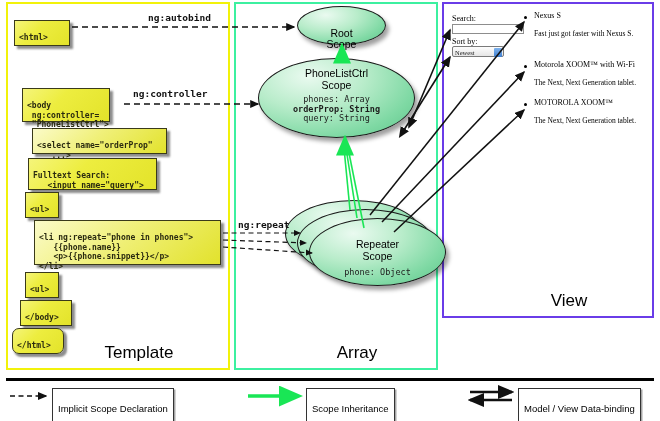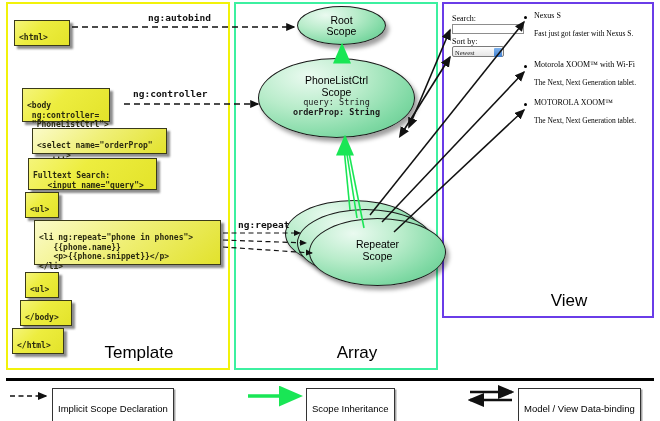--- a/index.html
+++ b/index.html
@@ -94,39 +94,41 @@
 
   <div class="code lit" style="left:34px;top:220px;width:187px;height:45px;">&lt;li ng:repeat="phone in phones"&gt;
    {{phone.name}}
    &lt;p&gt;{{phone.snippet}}&lt;/p&gt;
 &lt;/li&gt;</div>
 
   <div class="code" style="left:25px;top:272px;width:34px;height:15px;">&lt;ul&gt;</div>
 
   <div class="code" style="left:20px;top:300px;width:52px;height:15px;">&lt;/body&gt;</div>
 
-  <div class="code" style="left:12px;top:328px;width:52px;height:26px;">&lt;/html&gt;</div>
+  <div class="code" style="left:12px;top:328px;width:52px;height:26px;border-radius:7px;">&lt;/html&gt;</div>
 
   <div class="ellipse" style="left:297px;top:6px;width:89px;height:39px;">
-    <div class="ell-title" style="font-size:10.5px;line-height:11px;margin-top:8px;">Root</div>
+    <div class="ell-title" style="font-size:10.5px;line-height:11px;margin-top:21px;">Root</div>
     <div class="ell-title" style="font-size:10.5px;line-height:11px;">Scope</div>
   </div>
 
   <div class="ellipse" style="left:258px;top:58px;width:157px;height:80px;">
-    <div class="ell-title" style="font-size:10.5px;line-height:11.5px;margin-top:16px;">PhoneListCtrl</div>
+    <div class="ell-title" style="font-size:10.5px;line-height:11.5px;margin-top:9px;">PhoneListCtrl</div>
     <div class="ell-title" style="font-size:10.5px;line-height:11.5px;">Scope</div>
+    <div class="ell-props" style="font-size:8.5px;line-height:9.5px;margin-top:4px;">phones: Array</div>
+    <div class="ell-props" style="font-size:8.5px;line-height:9.5px;font-weight:bold;">orderProp: String</div>
     <div class="ell-props" style="font-size:8.5px;line-height:9.5px;">query: String</div>
-    <div class="ell-props" style="font-size:8.5px;line-height:9.5px;font-weight:bold;">orderProp: String</div>
   </div>
 
   <div class="ellipse" style="left:285px;top:200px;width:137px;height:68px;"></div>
   <div class="ellipse" style="left:297px;top:209px;width:137px;height:68px;"></div>
   <div class="ellipse" style="left:309px;top:218px;width:137px;height:68px;">
     <div class="ell-title" style="font-size:10.5px;line-height:11.5px;margin-top:20px;">Repeater</div>
     <div class="ell-title" style="font-size:10.5px;line-height:11.5px;">Scope</div>
+    <div class="ell-props" style="font-size:8.5px;line-height:9.5px;margin-top:6px;">phone: Object</div>
   </div>
 
   <div class="v-label" style="left:452px;top:14px;">Search:</div>
   <input class="v-input" style="left: 452px; top: 24px; width: 72px;" placeholder="">
 
   <div class="v-label" style="left:452px;top:37px;">Sort by:</div>
   <div class="v-select" style="left:452px;top:46px;width:52px;">
     <span>Newest</span>
     <span class="swatch"></span>
   </div>

